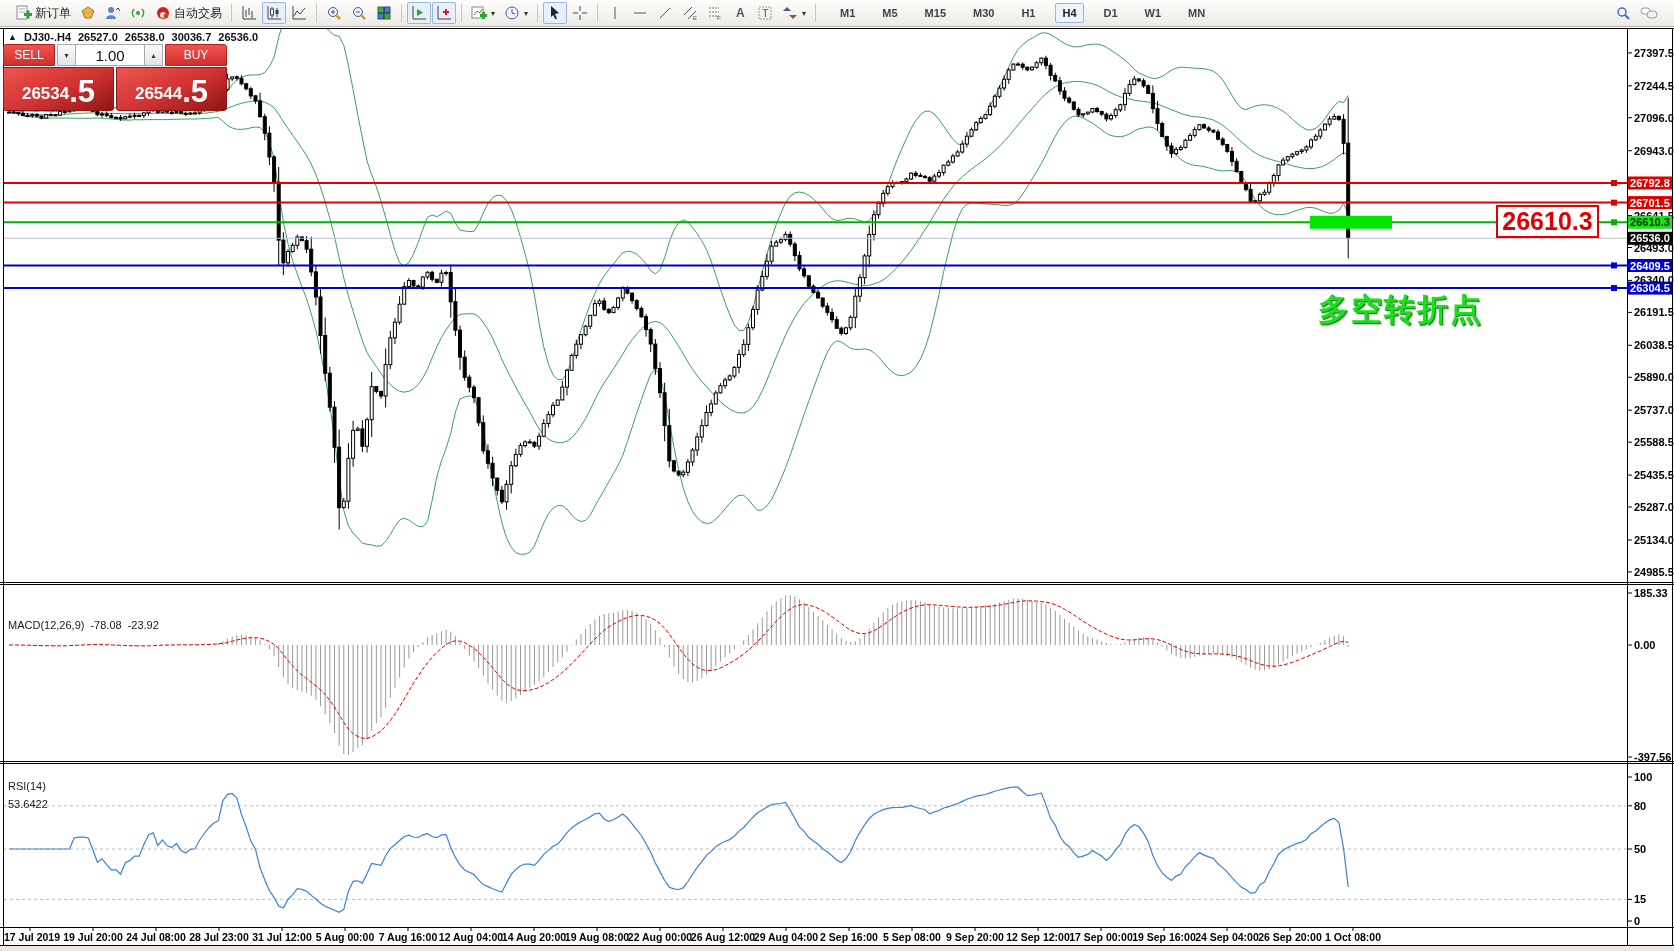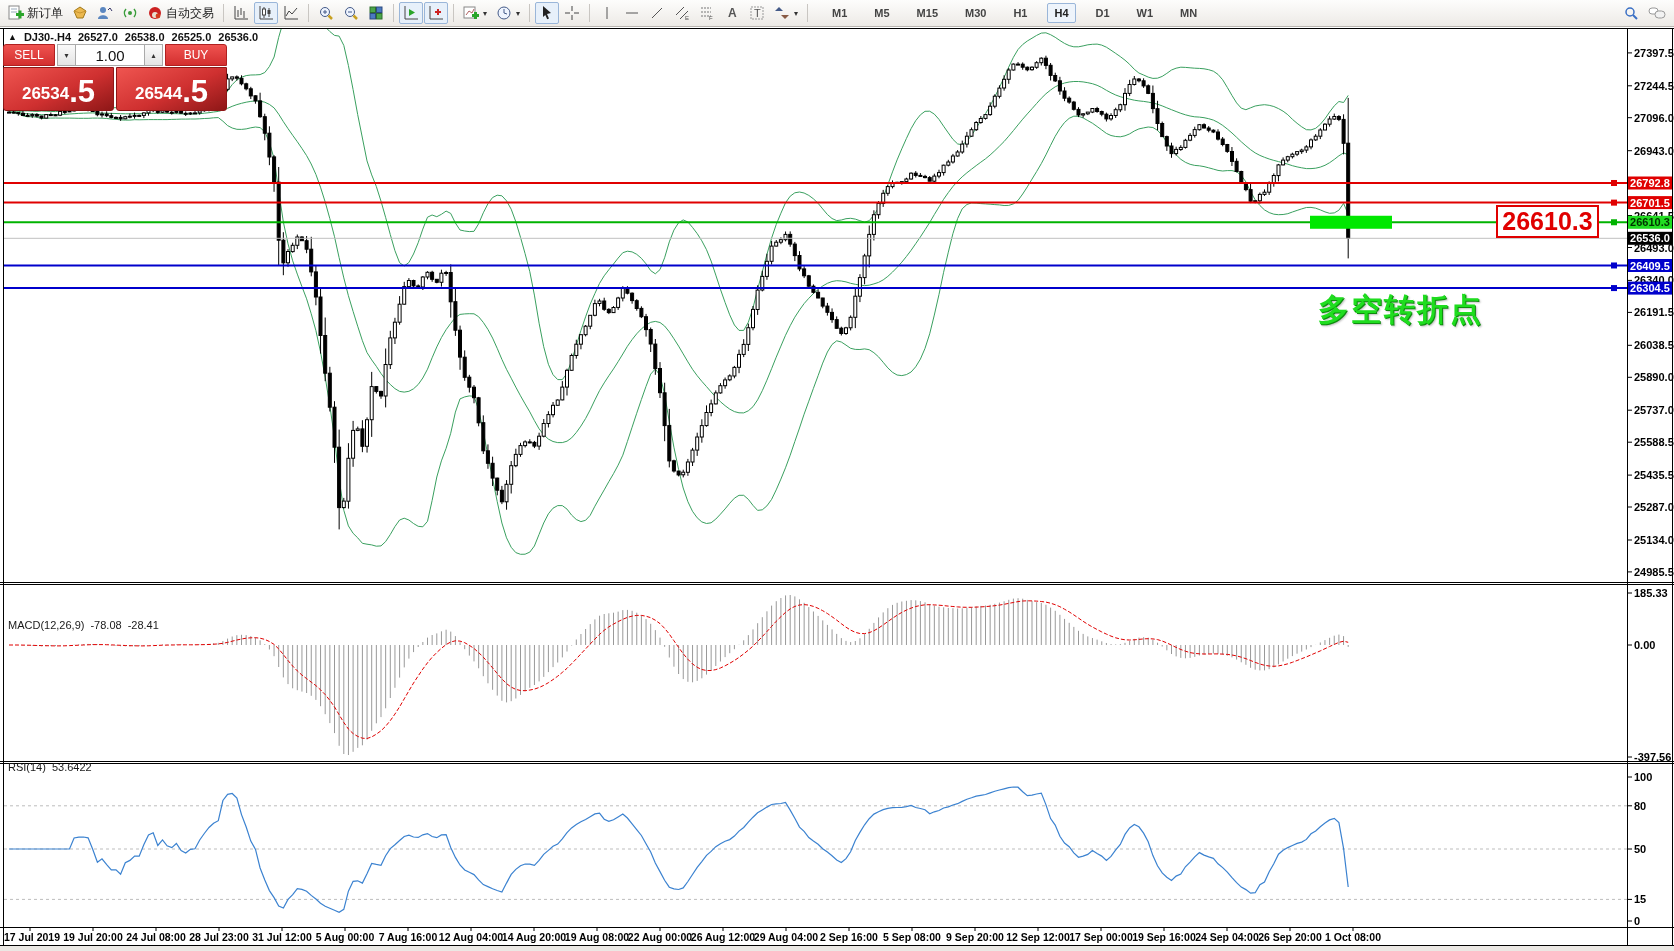--- a/index.html
+++ b/index.html
@@ -1,21 +1,21 @@
 <!DOCTYPE html>
 <html><head>
 <meta charset="utf-8">
 <style>
   html,body{margin:0;padding:0;background:#ebe8e4;}
   #app{position:relative;width:1674px;height:951px;overflow:hidden;background:#fff;
        font-family:"Liberation Sans","DejaVu Sans",sans-serif;}
   
   .toolbar{position:absolute;left:0;top:0;width:1674px;height:27px;box-sizing:border-box;
     background:linear-gradient(#fdfdfc,#edeae6);border-bottom:1px solid #b9b5b0;
-    display:flex;align-items:center;padding:0 4px;gap:1px;z-index:10;}
+    display:flex;align-items:center;padding:0 12px;gap:1px;z-index:10;}
   .tbtn{height:22px;min-width:22px;display:flex;align-items:center;justify-content:center;gap:3px;
     padding:0 3px;border:1px solid transparent;border-radius:2px;background:transparent;
     font-family:inherit;font-size:12px;color:#222;cursor:default;}
   .tbtn.pressed{background:#e7f0fa;border-color:#9ab6d9;}
   .tsep{width:1px;height:18px;background:#c9c6c2;margin:0 4px;flex:none;}
   .caret{font-size:8px;color:#333;margin-left:1px;}
   .tf-group{display:flex;gap:1px;}
   .tf{font-size:11px;font-weight:700;color:#444;padding:3px 6px;border:1px solid transparent;
     border-radius:2px;background:transparent;font-family:inherit;margin-left:12px;}
   .tf.active{border-color:#9ab6d9;background:#eef4fb;color:#222;}
@@ -1287,21 +1287,21 @@
       <text x="1290" y="941" font-size="10.5" font-weight="700" fill="#000" text-anchor="middle">26 Sep 20:00</text>
       <line x1="1353" y1="927.5" x2="1353" y2="931" stroke="#000"></line>
       <text x="1353" y="941" font-size="10.5" font-weight="700" fill="#000" text-anchor="middle">1 Oct 08:00</text>
     </svg>
 
   <div class="overlay chart-header">
     <span class="tri">▲</span>
     <span>DJ30-.H4</span>
     <span>26527.0</span>
     <span>26538.0</span>
-    <span>26525.0</span>
+    <span>30036.7</span>
     <span>26536.0</span>
   </div>
 
   <div class="overlay trade-widget">
     <div class="tw-row1">
       <button class="tw-sell-btn">SELL</button>
       <div class="tw-spin">
         <button class="tw-step">▾</button>
         <div class="tw-vol">1.00</div>
         <button class="tw-step">▴</button>
@@ -1316,23 +1316,23 @@
       <div class="tw-price">
         <span class="main">26544</span>
           <span class="pips">.5</span>
       </div>
     </div>
   </div>
 
   <div class="overlay sub-label" style="left:8px;top:619px;">
     <span>MACD(12,26,9)</span>
     <span>-78.08</span>
-    <span>-28.41</span>
+    <span>-23.92</span>
   </div>
 
-  <div class="overlay sub-label" style="left:8px;top:761px;">
+  <div class="overlay sub-label" style="left:8px;top:780px;flex-direction:column;">
     <span>RSI(14)</span>
     <span>53.6422</span>
   </div>
 
   <div class="overlay price-callout">26610.3</div>
   <div class="overlay turning-point">多空转折点</div>
 </div>
 
 </body></html>

